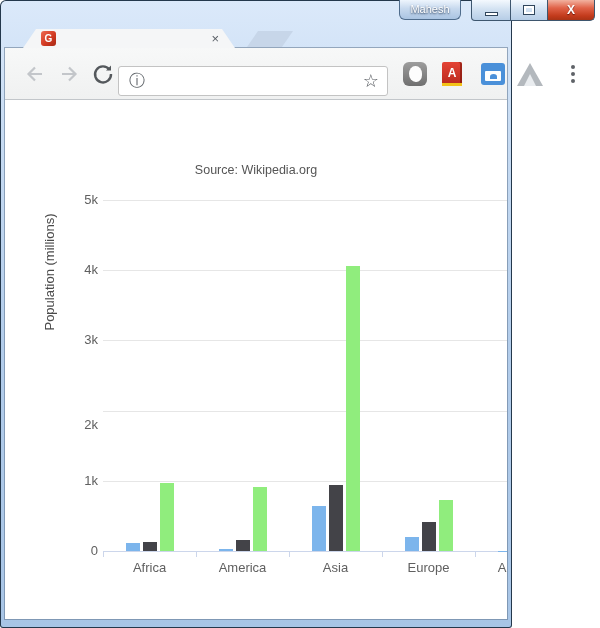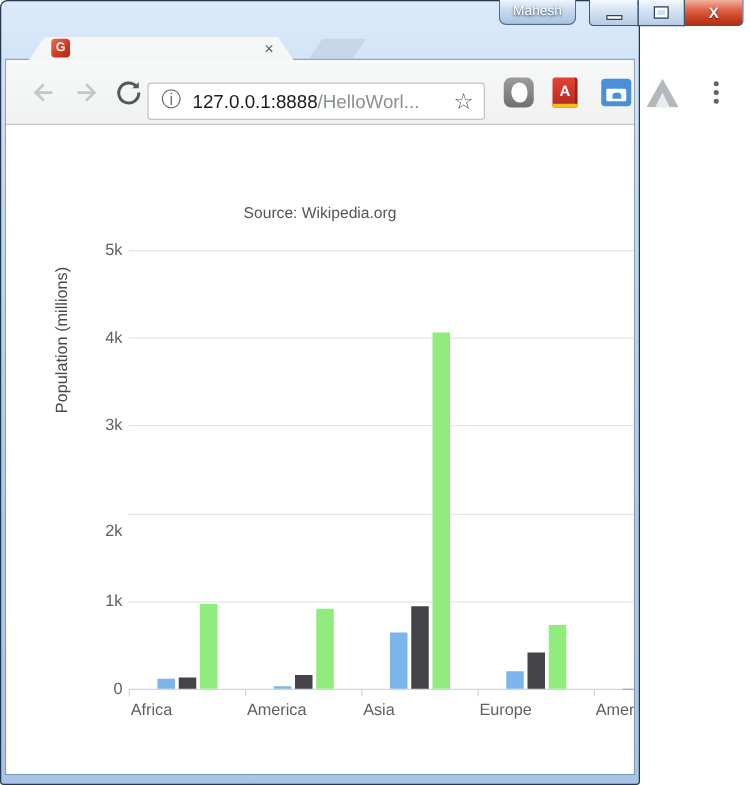--- a/index.html
+++ b/index.html
@@ -97,21 +97,21 @@
   .chart-subtitle { position:absolute; left:0; top:62px; width:100%; text-align:center;
     font-size:12.5px; color:#555555; }
   .y-title { position:absolute; left:44px; top:171px; font-size:13px; color:#4a4a4a;
     white-space:nowrap; transform:translate(-50%,-50%) rotate(-90deg); }
   #chart-layer { position:absolute; inset:0; }
   .gridline { position:absolute; height:1px; background:#e6e6e6; z-index:1; }
   .xaxis-line { position:absolute; height:1px; background:#ccd6eb; z-index:1; }
   .xtick { position:absolute; width:1px; height:6px; background:#ccd6eb; z-index:1; }
   .ytick { position:absolute; left:0; width:93px; text-align:right; font-size:13px;
     color:#606060; height:16px; line-height:16px; }
-  .xlabel { position:absolute; width:90px; margin-left:-45px; text-align:left;
+  .xlabel { position:absolute; width:90px; margin-left:-45px; text-align:center;
     font-size:13px; color:#606060; }
   .bar { position:absolute; width:14px; z-index:2; }
   #legend { position:absolute; left:322px; top:146px; width:121px; height:77px;
     background:#fff; border:1px solid #999999; z-index:5; padding-top:3px;
     box-shadow:2px 2px 4px rgba(0,0,0,.18); }
   .legend-row { height:24px; display:flex; align-items:center; padding-left:11px; }
   .legend-marker { width:14px; height:14px; border-radius:50%; flex:0 0 14px; }
   .legend-label { margin-left:9px; font-size:13.5px; font-weight:bold; color:#333333;
     white-space:nowrap; }
 </style>
@@ -155,21 +155,20 @@
       </div>
       <div class="nav-btn nav-reload">
         <svg viewBox="0 0 24 24">
           <path d="M18.4 7.6 A8 8 0 1 0 20 12" fill="none" stroke="#54585c" stroke-width="2.4"></path>
           <path d="M20 3.6 v5 h-5 z" fill="#54585c"></path>
         </svg>
       </div>
 
       <div class="url-box">
         <span class="info-glyph">ⓘ</span>
-        <span class="url-text"><span class="url-host">127.0.0.1:8888</span><span class="url-path">/HelloWorl...</span></span>
         <span class="star-glyph">☆</span>
       </div>
 
       <div class="ext ext-1">
         <div class="blob"></div>
       </div>
       <div class="ext ext-2">A</div>
       <div class="ext ext-3"></div>
       <div class="ext ext-4"></div>
       <div class="ext menu-dots">

